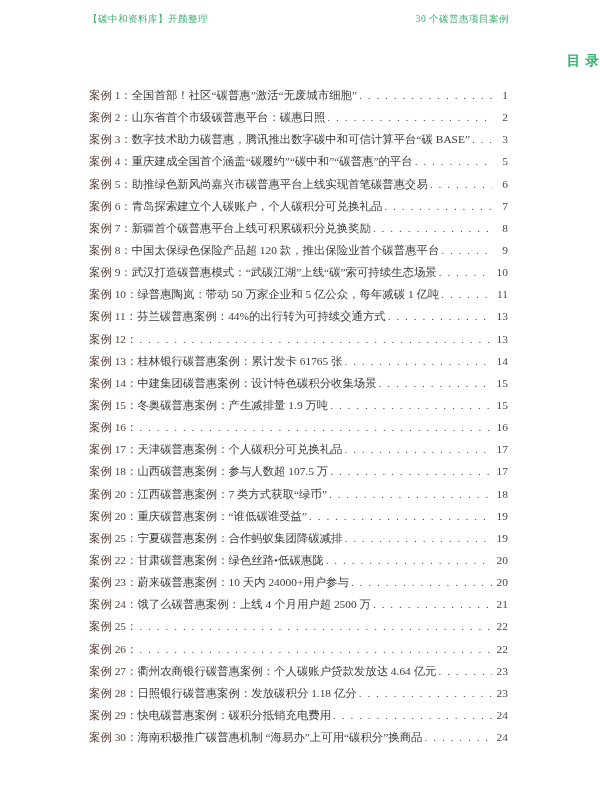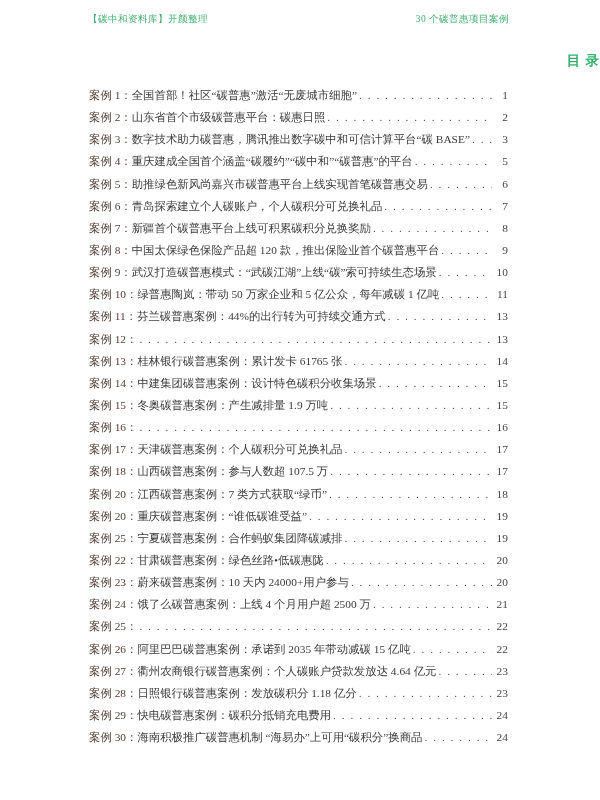--- a/index.html
+++ b/index.html
@@ -239,21 +239,20 @@
   </div>
 
   <div class="toc-row">
     <span class="toc-label">案例 25：</span>
     <span class="toc-leader">. . . . . . . . . . . . . . . . . . . . . . . . . . . . . . . . . . . . . . . . . . . . . . . . . . . . . . . . . . . . . . . . . . . . . . . . . . . . . . . . . . . . . . . . . . . . . . . . . . . . . . . . . . . . . . . . . . . . . . . . . . . . . . . . . . . . . . . . . . . . . . . . . . . . . . </span>
     <span class="toc-page">22</span>
   </div>
 
   <div class="toc-row">
     <span class="toc-label">案例 26：</span>
-    <span class="toc-title">阿里巴巴碳普惠案例：承诺到 2035 年带动减碳 15 亿吨</span>
     <span class="toc-leader">. . . . . . . . . . . . . . . . . . . . . . . . . . . . . . . . . . . . . . . . . . . . . . . . . . . . . . . . . . . . . . . . . . . . . . . . . . . . . . . . . . . . . . . . . . . . . . . . . . . . . . . . . . . . . . . . . . . . . . . . . . . . . . . . . . . . . . . . . . . . . . . . . . . . . . </span>
     <span class="toc-page">22</span>
   </div>
 
   <div class="toc-row">
     <span class="toc-label">案例 27：</span>
     <span class="toc-title">衢州农商银行碳普惠案例：个人碳账户贷款发放达 4.64 亿元</span>
     <span class="toc-leader">. . . . . . . . . . . . . . . . . . . . . . . . . . . . . . . . . . . . . . . . . . . . . . . . . . . . . . . . . . . . . . . . . . . . . . . . . . . . . . . . . . . . . . . . . . . . . . . . . . . . . . . . . . . . . . . . . . . . . . . . . . . . . . . . . . . . . . . . . . . . . . . . . . . . . . </span>
     <span class="toc-page">23</span>
   </div>

